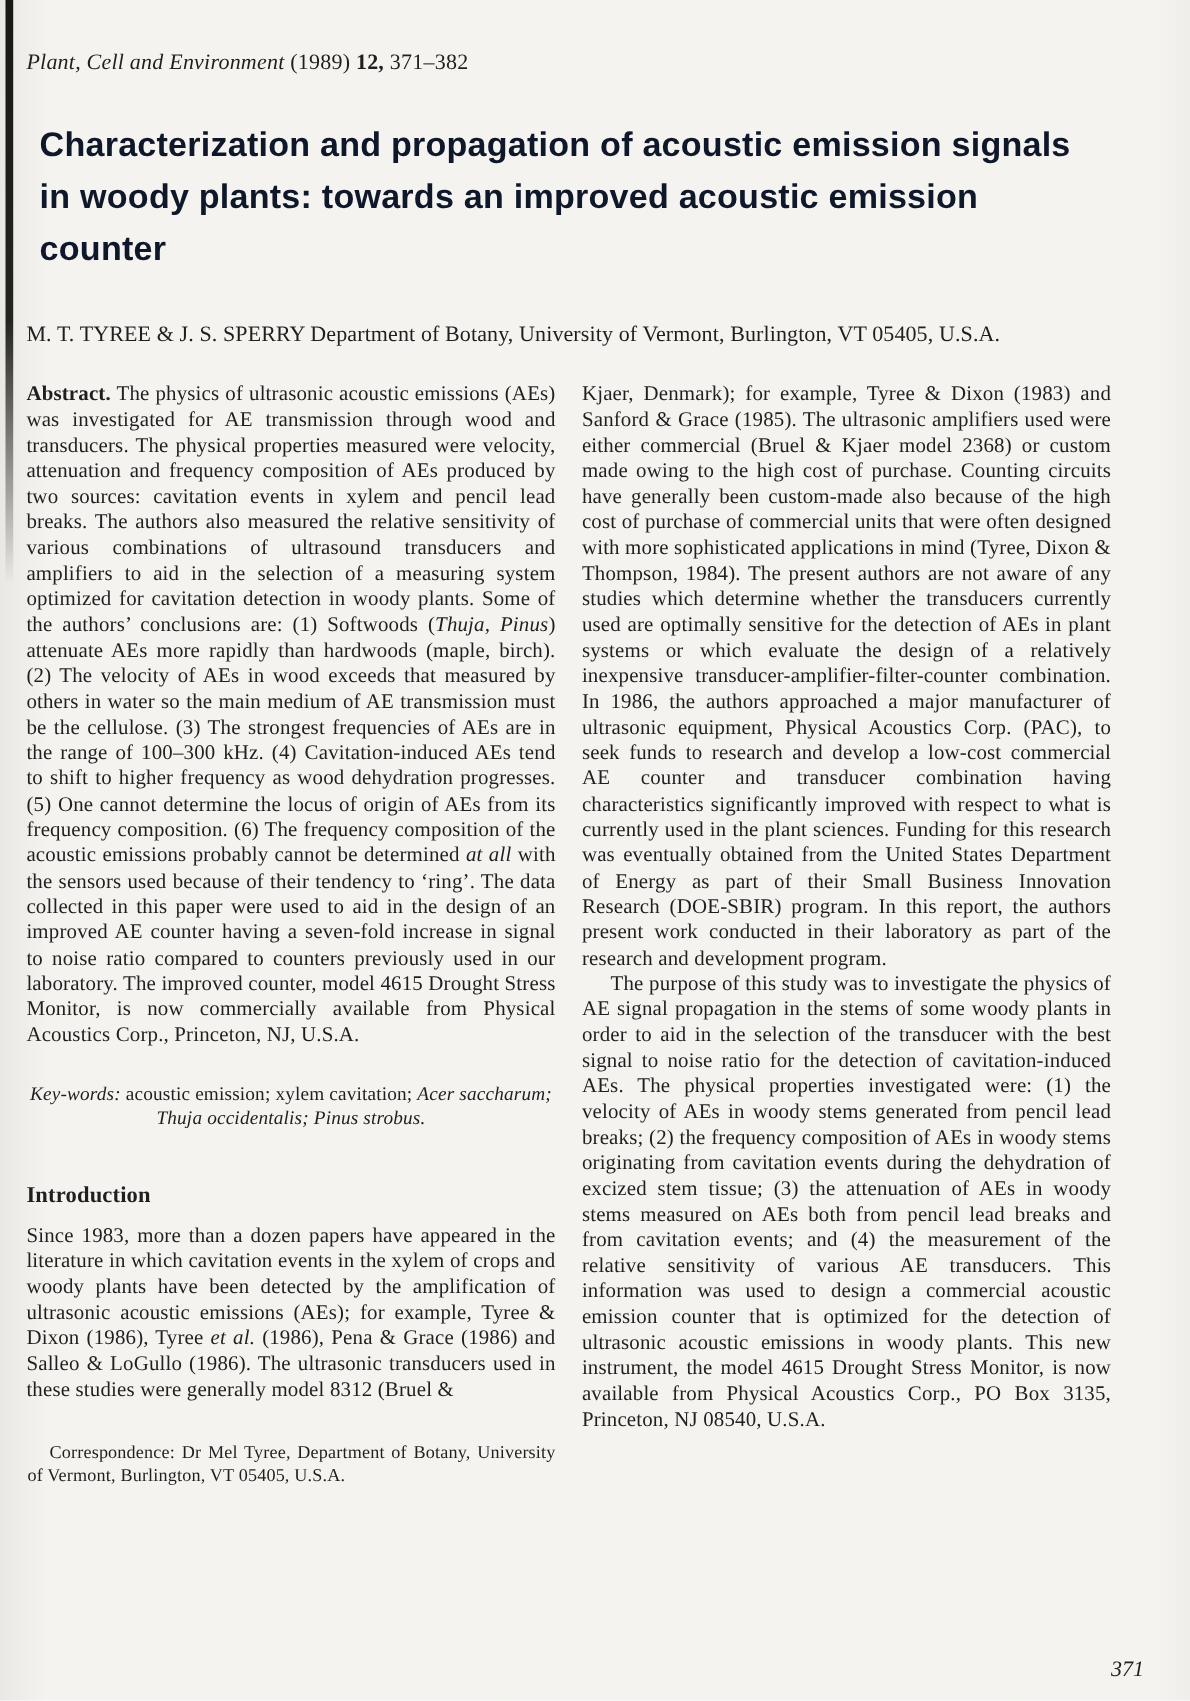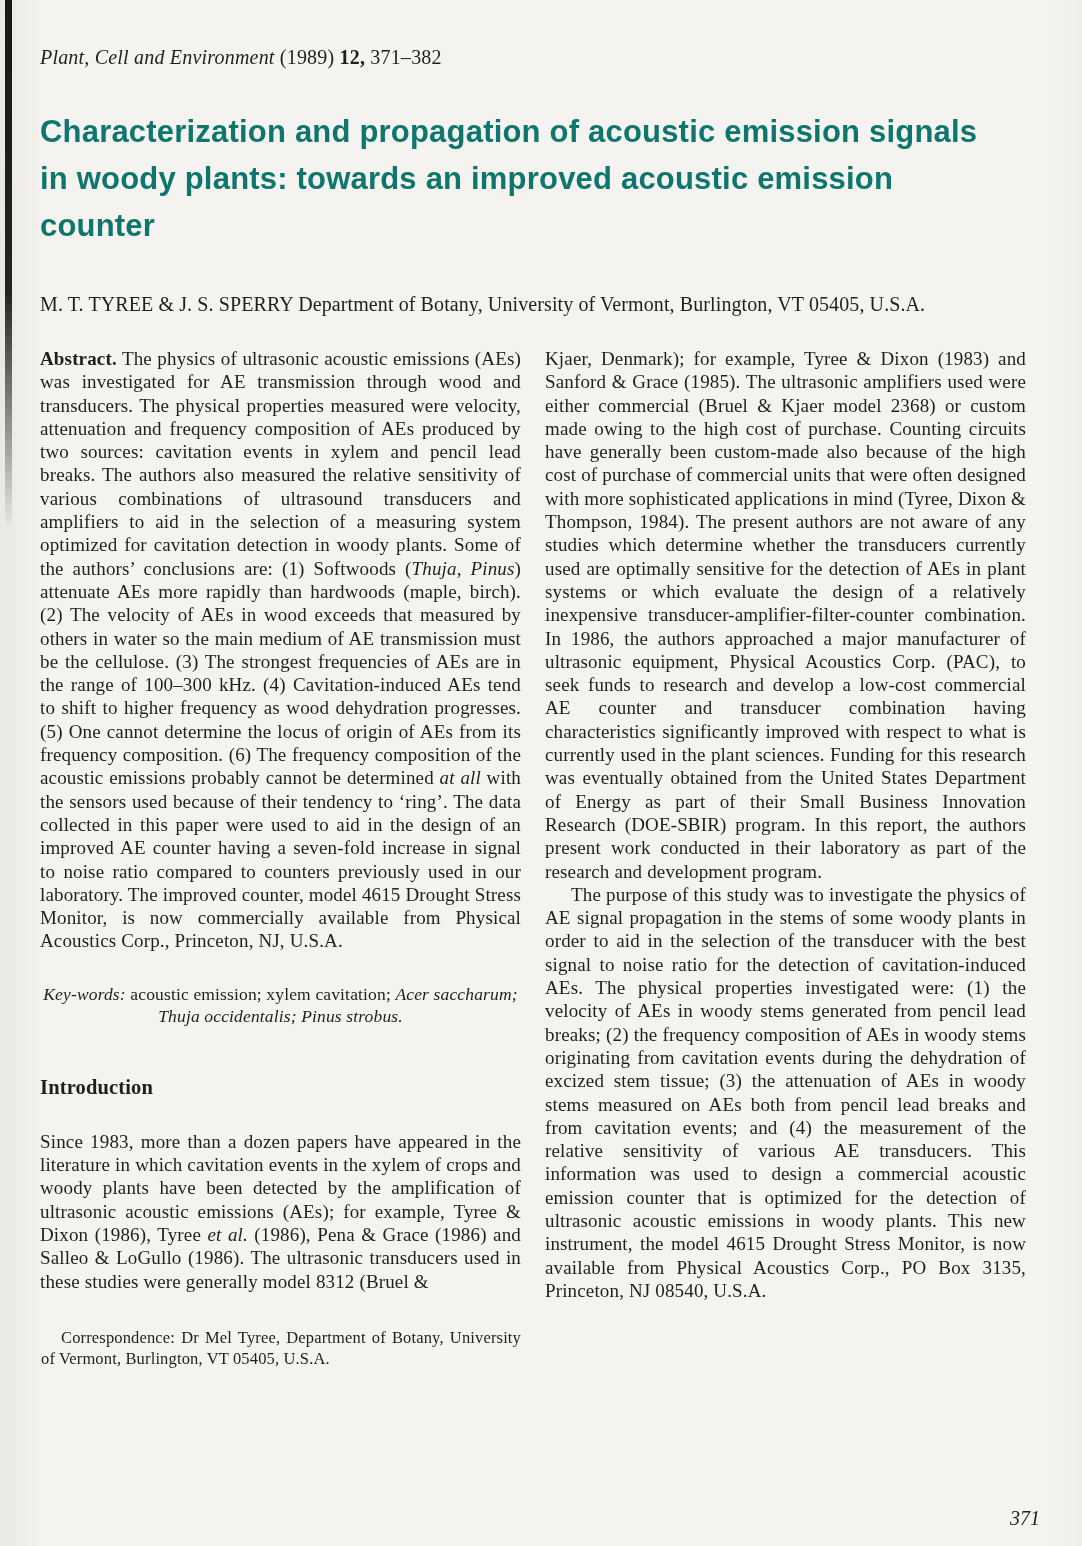--- a/index.html
+++ b/index.html
@@ -24,36 +24,36 @@
     position: absolute;
     left: 5px;
     top: 0;
     width: 7px;
     height: 530px;
     background: linear-gradient(to bottom, #181815 0%, #23231f 55%, rgba(35,35,31,0.35) 85%, rgba(35,35,31,0) 100%);
     filter: blur(0.6px);
   }
   .inner {
     position: relative;
-    padding: 44px 36px 0 40px;
+    padding: 44px 36px 0 24px;
   }
   .journal-line {
     font-size: 20px;
     line-height: 26px;
     letter-spacing: 0.2px;
   }
   .title {
-    margin: 38px 0 0 0;
+    margin: 38px 0 0 12px;
     font-family: "Liberation Sans", sans-serif;
     font-weight: bold;
     font-size: 31px;
     line-height: 47px;
     letter-spacing: 0.2px;
     max-width: 968px;
-    color: #0f766e;
+    color: #0f172a;
   }
   .authors {
     margin-top: 42px;
     font-size: 20px;
     line-height: 26px;
     letter-spacing: 0.1px;
   }
   .received {
     margin-top: 22px;
     font-size: 20px;
@@ -85,21 +85,21 @@
     text-align: center;
   }
   .section-heading {
     margin: 48px 0 0 0;
     font-size: 20.5px;
     line-height: 24px;
     font-weight: bold;
     text-align: left;
   }
   .para.intro {
-    margin-top: 31px;
+    margin-top: 13px;
   }
   .correspondence {
     margin: 34px 0 0 1px;
     font-size: 16.5px;
     line-height: 21px;
     text-indent: 20px;
     text-align: justify;
   }
   .page-number {
     position: absolute;

